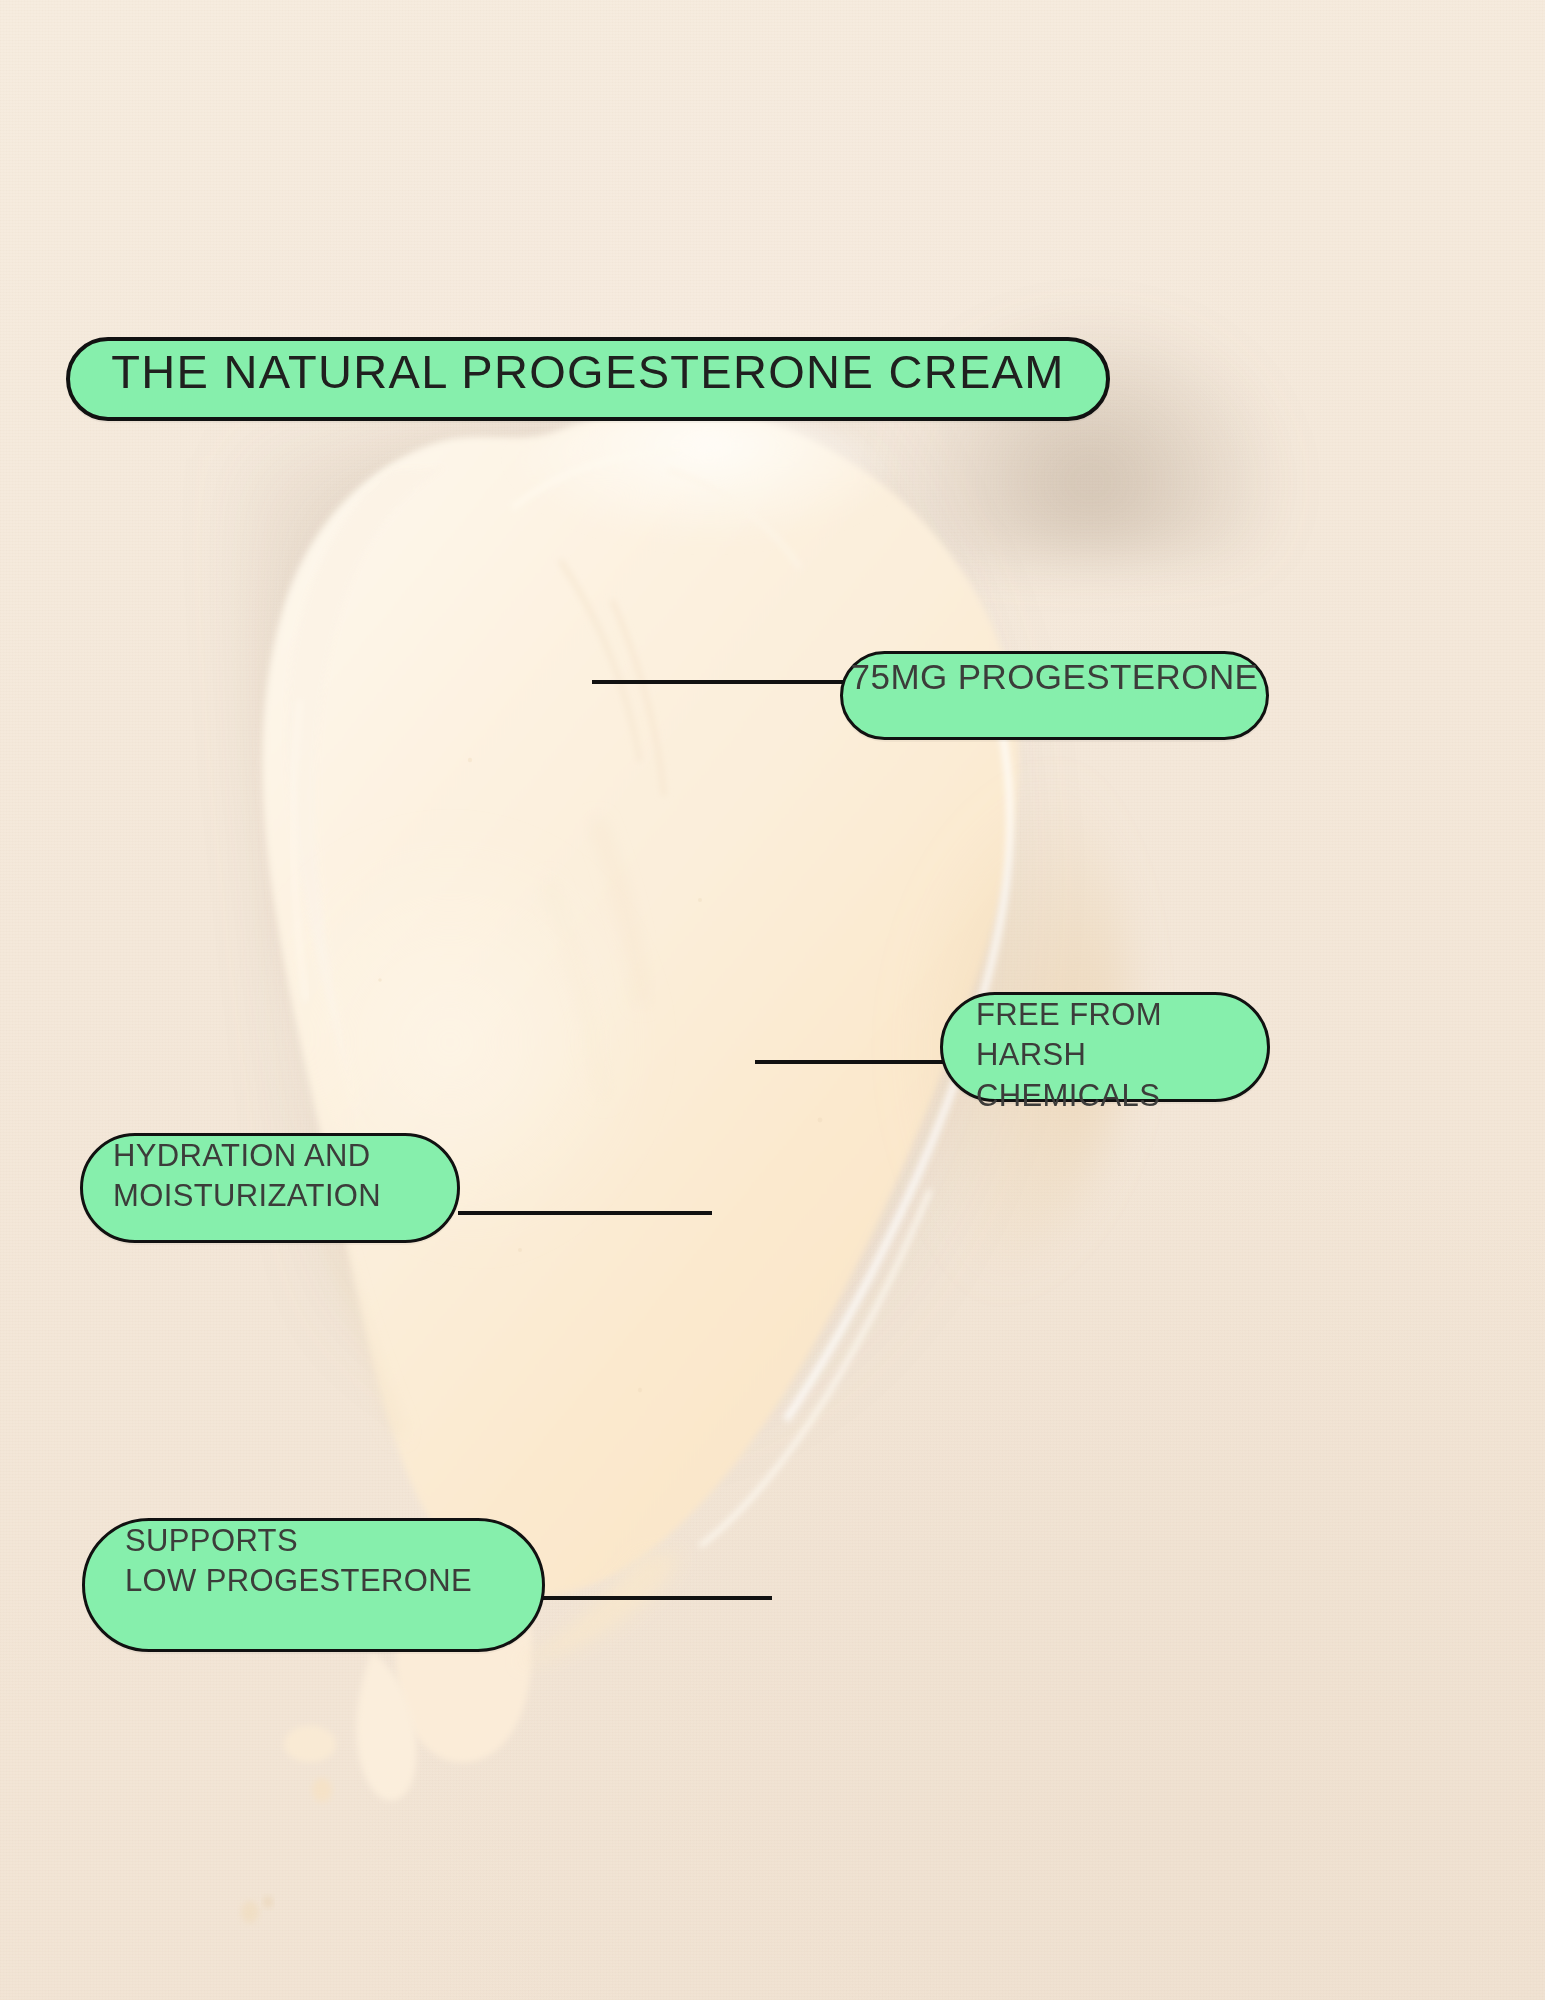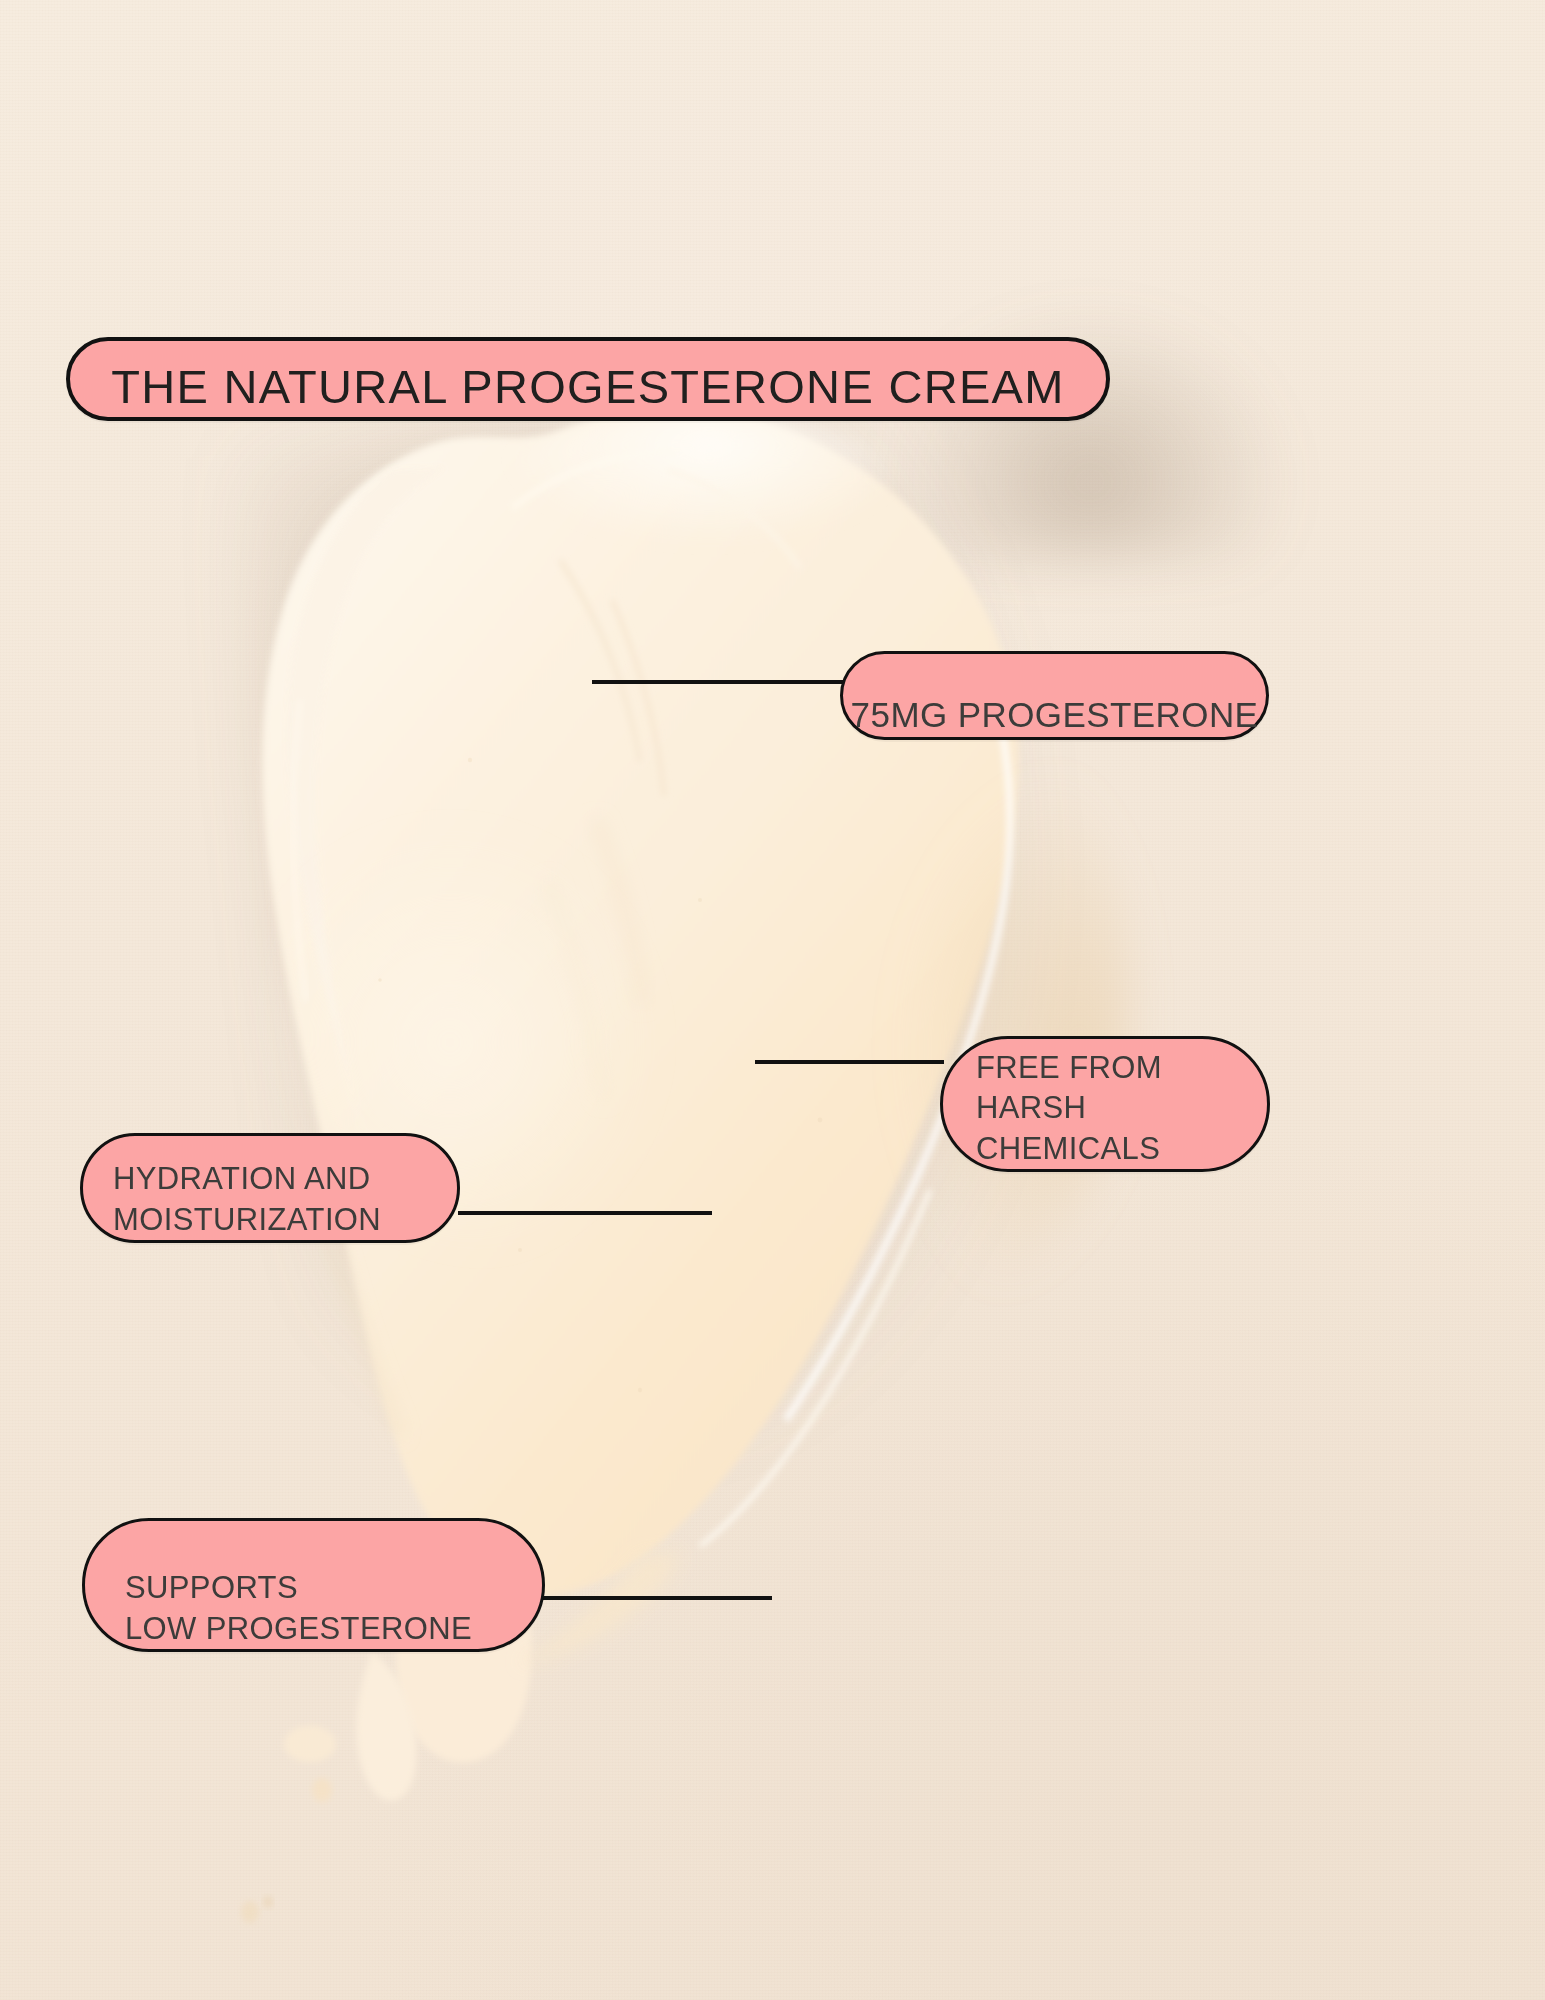--- a/index.html
+++ b/index.html
@@ -63,22 +63,22 @@
 
   svg.smear { position: absolute; left: 0; top: 0; width: 1545px; height: 2000px; }
 
   
   svg.leaders { position: absolute; left: 0; top: 0; width: 1545px; height: 2000px; }
 
   
   .pill {
     position: absolute;
     display: flex;
-    align-items: flex-end;
-    background: #fca5a5;
+    align-items: flex-start;
+    background: #86efac;
     border: 3.5px solid #111111;
     border-radius: 999px;
     color: #3c3c3a;
     letter-spacing: .012em;
     line-height: 1.30;
     white-space: pre-line;
     box-shadow: 0 2px 0 rgba(0,0,0,.04);
   }
 
   .pill-title {
@@ -97,23 +97,23 @@
     left: 840px;
     top: 651px;
     width: 429px;
     height: 89px;
     justify-content: center;
     font-size: 35px;
   }
 
   .pill-b {            
     left: 940px;
-    top: 1036px;
+    top: 992px;
     width: 330px;
-    height: 136px;
+    height: 110px;
     padding-left: 33px;
     font-size: 31px;
   }
 
   .pill-c {            
     left: 80px;
     top: 1133px;
     width: 380px;
     height: 110px;
     padding-left: 30px;

